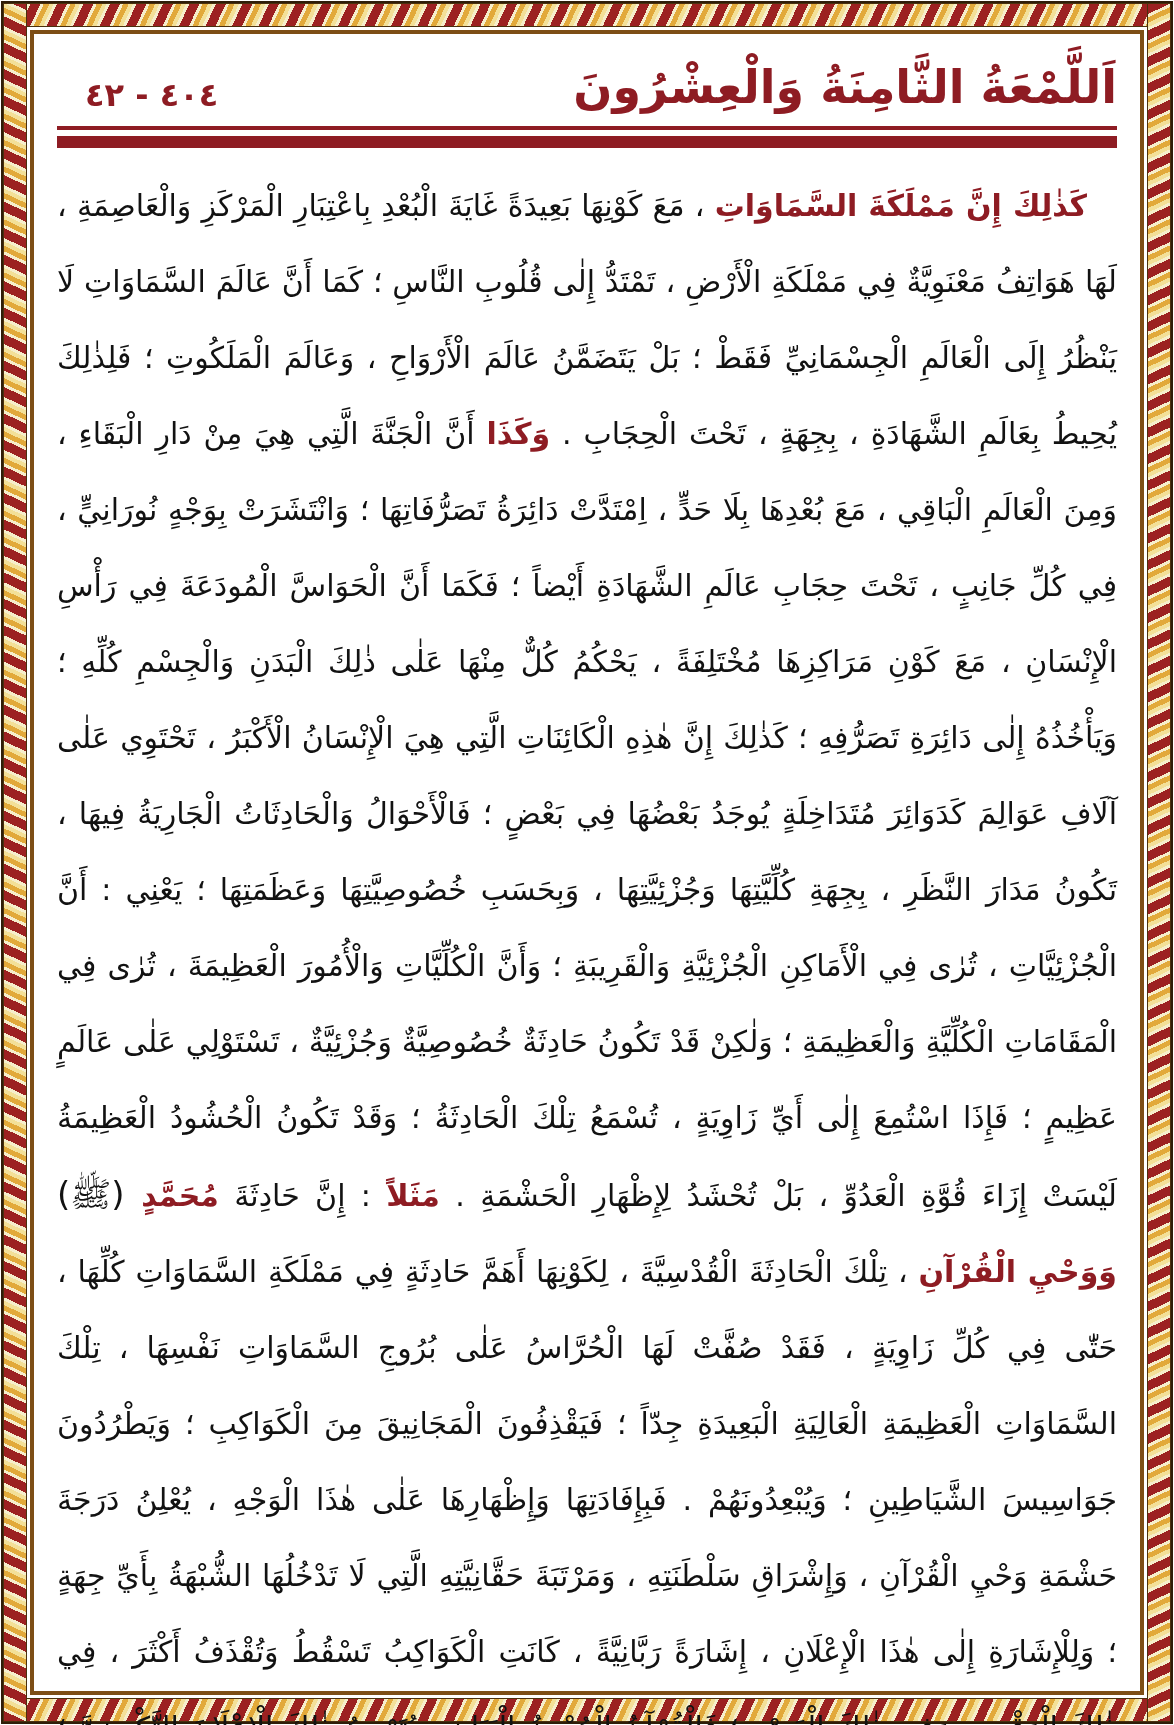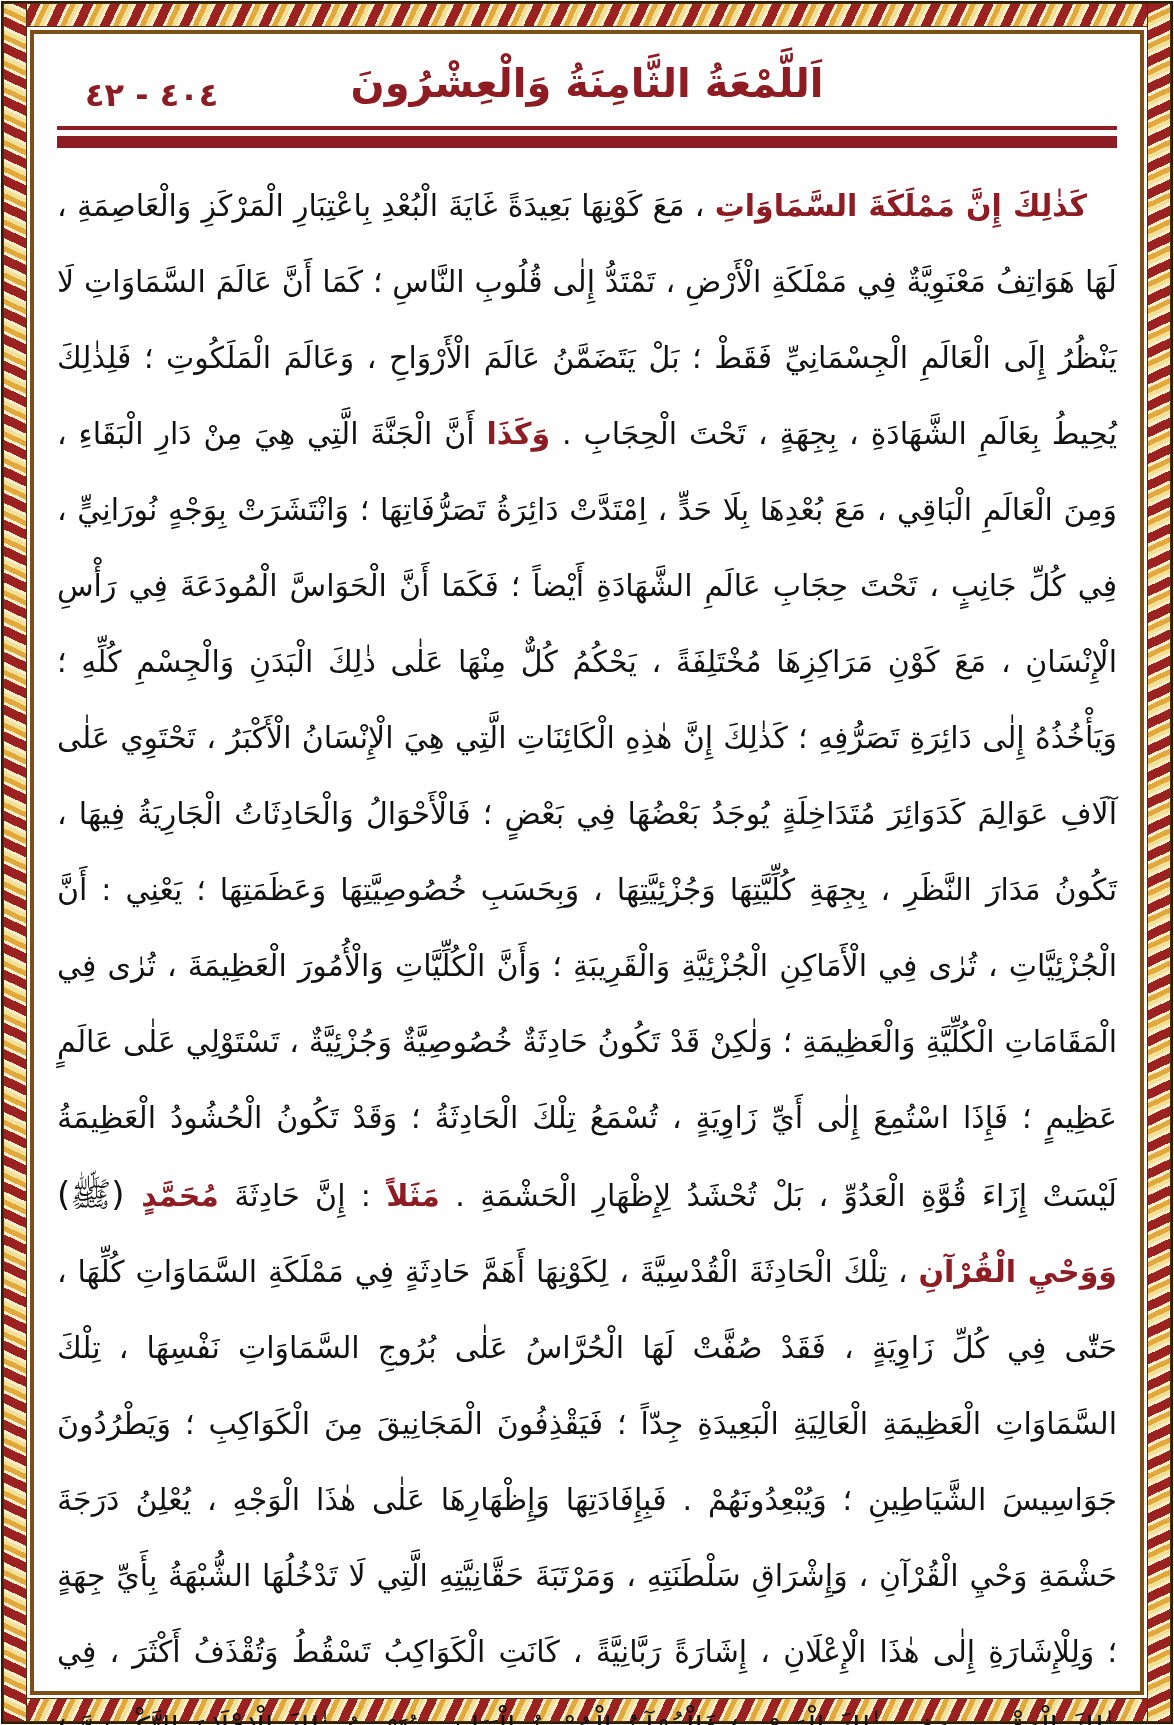--- a/index.html
+++ b/index.html
@@ -29,22 +29,22 @@
   .chain.right{top:3px;bottom:3px;right:3px;width:24px;
     background:repeating-linear-gradient(155deg,
         #9c2121 0 9px,#f6eecb 9px 12px,#e2a93a 12px 17px,#f3e098 17px 21px,#f6eecb 21px 24px);}
   .frame-inner{position:absolute;inset:30px;border:4px solid #7d4e16;pointer-events:none;}
 
   
   .content{position:absolute;top:42px;right:57px;left:57px;bottom:46px;}
   .header{position:relative;height:78px;}
   .page-title{
     position:absolute;right:0;left:0;top:18px;
-    text-align:center;
-    font-size:40px;font-weight:bold;
+    text-align:right;
+    font-size:46px;font-weight:bold;
     color:#8e1c23;
     letter-spacing:0;
   }
   .page-number{
     position:absolute;left:28px;top:22px;
     font-size:32px;font-weight:bold;
     color:#8e1c23;
     direction:rtl;
     margin-top:12px;
   }

